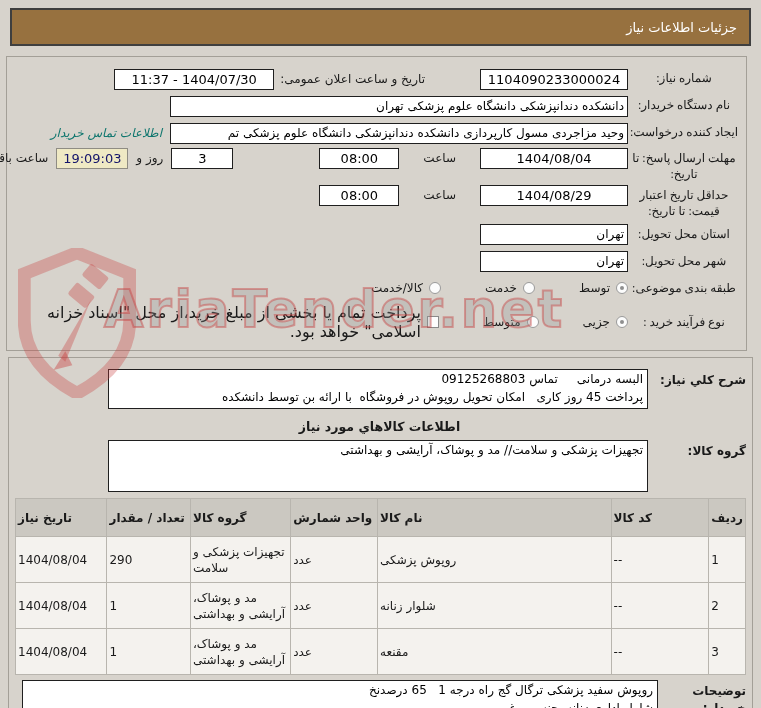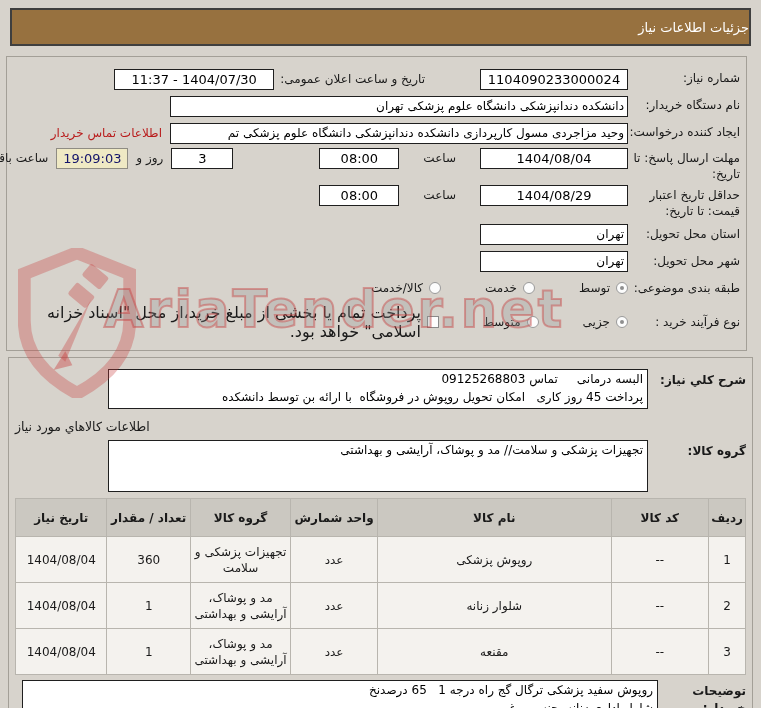--- a/index.html
+++ b/index.html
@@ -14,34 +14,34 @@
   }
   
   .titlebar {
     margin: 8px 10px 0 10px;
     height: 38px;
     background: #97713f;
     border: 2px solid #3f3f3f;
     color: #ffffff;
     display: flex;
     align-items: center;
-    padding-right: 0;
+    padding-right: 12px;
     font-size: 13px;
   }
   
   .groupbox {
     border: 1px solid #a39f97;
     margin: 10px 14px 0 6px;
     padding: 7px 6px 6px 6px;
     background: transparent;
   }
   .groupbox.lower { margin: 6px 8px 0 8px; padding: 6px 6px 8px 6px; }
   .row { display: flex; align-items: center; margin: 3px 0; min-height: 24px; }
   .row.top { align-items: flex-start; }
-  .lbl { width: 112px; flex: none; text-align: right; line-height: 1.3; }
+  .lbl { width: 112px; flex: none; text-align: center; line-height: 1.3; font-family: Liberation Serif, serif; }
   .lbl2 { margin-right: 55px; text-align: right; }
   .inp {
     background: #ffffff;
     border: 1px solid #1f1f1f;
     height: 21px;
     font-family: inherit;
     font-size: 13px;
     padding: 0 3px;
     flex: none;
   }
@@ -50,21 +50,21 @@
   .w148 { width: 148px; } .w160 { width: 160px; } .w80 { width: 80px; }
   .w62 { width: 62px; } .w458 { width: 458px; }
   .small-lbl { margin: 0 24px; flex: none; }
   .countdown {
     width: 72px; height: 21px; flex: none;
     background: #efe9c4;
     border: 1px solid #8f8c83;
     color: #14146a;
     text-align: center; line-height: 19px; font-size: 13px;
   }
-  .link { color: #b91c1c; text-decoration: none; margin-right: 8px; cursor: pointer; }
+  .link { color: #0f766e; text-decoration: none; margin-right: 8px; cursor: pointer; font-style: italic; }
   
   .radio-item { display: flex; align-items: center; margin-left: 44px; }
   .radio {
     width: 12px; height: 12px; flex: none;
     border: 1px solid #9a9a9a; border-radius: 50%;
     background: #fcfcfc; margin-left: 6px; position: relative;
   }
   .radio.on::after {
     content: ""; position: absolute; top: 3px; left: 3px; right: 3px; bottom: 3px;
     border-radius: 50%; background: #8f8f8f;
@@ -81,24 +81,24 @@
   .blbl.group-l { width: 98px; }
   .blbl.notes-l { width: 88px; }
   textarea {
     background: #fff; border: 1px solid #1f1f1f;
     font-family: inherit; font-size: 12px; line-height: 1.45;
     padding: 1px 4px; resize: none; overflow: hidden; direction: rtl;
   }
   .ta-desc { width: 540px; height: 40px; }
   .ta-group { width: 540px; height: 52px; }
   .ta-notes { width: 636px; height: 66px; }
-  .sec-header { font-weight: normal; font-size: 12.5px; margin: 10px 2px 6px 0; text-align: left; }
+  .sec-header { font-weight: bold; font-size: 12.5px; margin: 10px 2px 6px 0; text-align: center; }
   
   table { width: 100%; border-collapse: collapse; margin: 6px 0 4px 0; background: #f4f2ee; }
-  th, td { border: 1px solid #b8b5ae; text-align: center; vertical-align: middle; font-size: 12px; padding: 3px 2px; }
+  th, td { border: 1px solid #b8b5ae; text-align: left; vertical-align: middle; font-size: 12px; padding: 3px 2px; }
   th { background: #cbc8c1; font-weight: bold; height: 38px; }
   td { height: 46px; line-height: 1.35; }
   .c-row { width: 32px; } .c-code { width: 100px; } .c-name { width: 240px; }
   .c-unit { width: 88px; } .c-grp { width: 102px; } .c-qty { width: 85px; } .c-date { width: 92px; }
   
   .watermark { position: absolute; inset: 0; pointer-events: none; z-index: 6; overflow: hidden; }
   .wm-logo { position: absolute; right: auto; left: 18px; top: 248px; }
   .wm-text {
     position: absolute; left: 104px; top: 280px;
     direction: ltr; white-space: nowrap;
@@ -223,21 +223,21 @@
         <th class="c-date">تاریخ نیاز</th>
       </tr>
     </thead>
     <tbody>
       <tr>
         <td>1</td>
         <td>--</td>
         <td>روپوش پزشکی</td>
         <td>عدد</td>
         <td>تجهیزات پزشکی و سلامت</td>
-        <td>360</td>
+        <td>290</td>
         <td>1404/08/04</td>
       </tr>
       <tr>
         <td>2</td>
         <td>--</td>
         <td>شلوار زنانه</td>
         <td>عدد</td>
         <td>مد و پوشاک، آرایشی و بهداشتی</td>
         <td>1</td>
         <td>1404/08/04</td>

